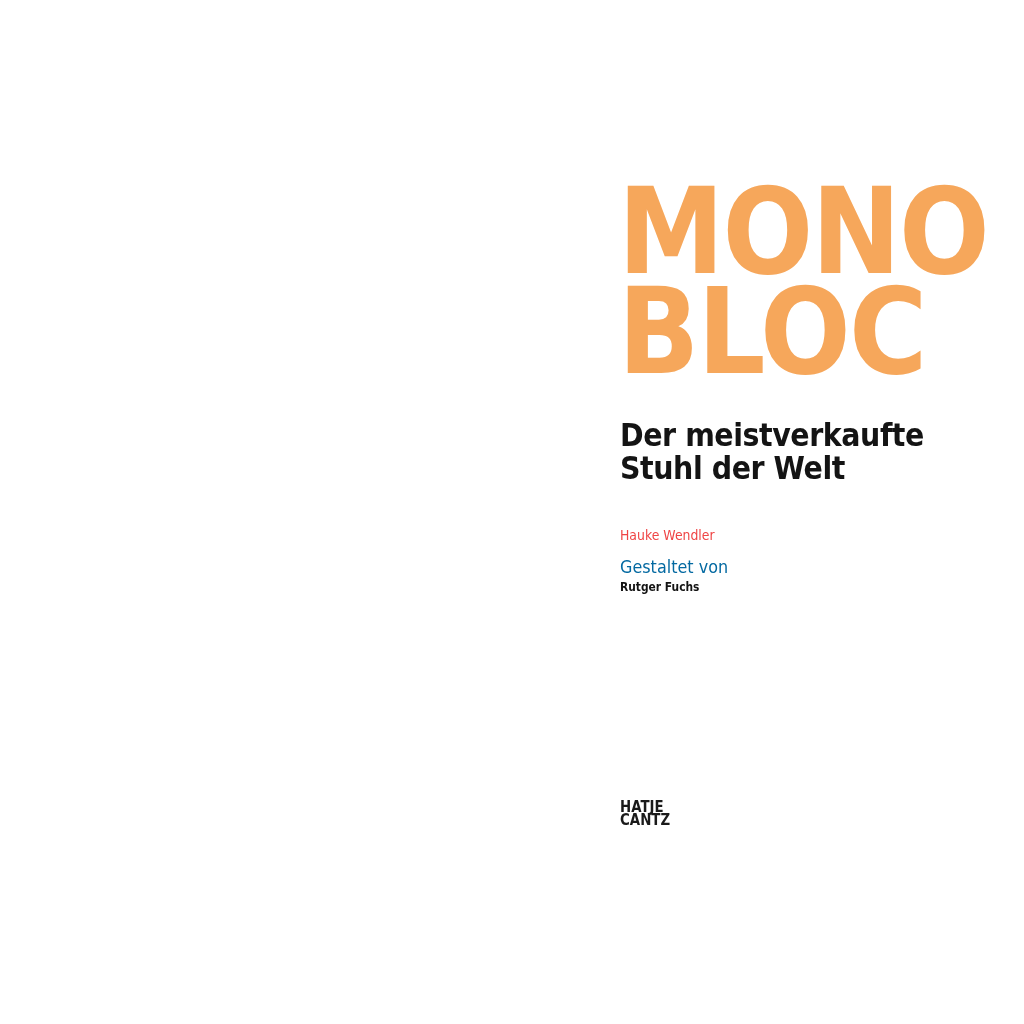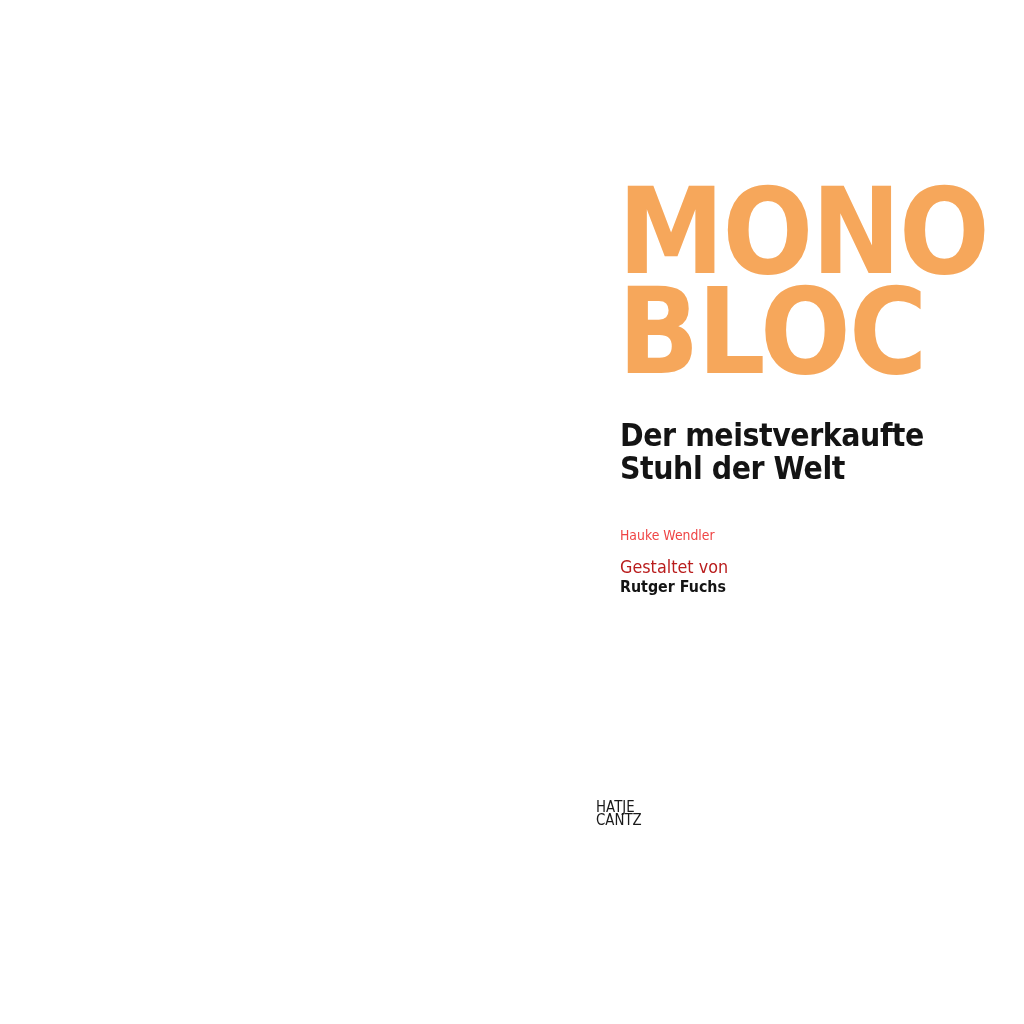--- a/index.html
+++ b/index.html
@@ -59,38 +59,38 @@
     color: #ef4444;
   }
 
   .designer-label {
     position: absolute;
     left: 620px;
     top: 557px;
     font-weight: normal;
     font-size: 18px;
     line-height: 20px;
-    color: #b91c1c;
+    color: #0369a1;
   }
 
   .designer-name {
     position: absolute;
     left: 620px;
     top: 577px;
     font-weight: bold;
-    font-size: 16px;
+    font-size: 12px;
     line-height: 20px;
     color: #141414;
   }
 
   .publisher-block {
     position: absolute;
-    left: 596px;
+    left: 620px;
     top: 801px;
-    font-weight: normal;
+    font-weight: bold;
     font-size: 15px;
     line-height: 13px;
     letter-spacing: 0px;
     color: #1a1a1a;
   }
 
   .line { display: block; }
 </style>
 </head>
 <body>

